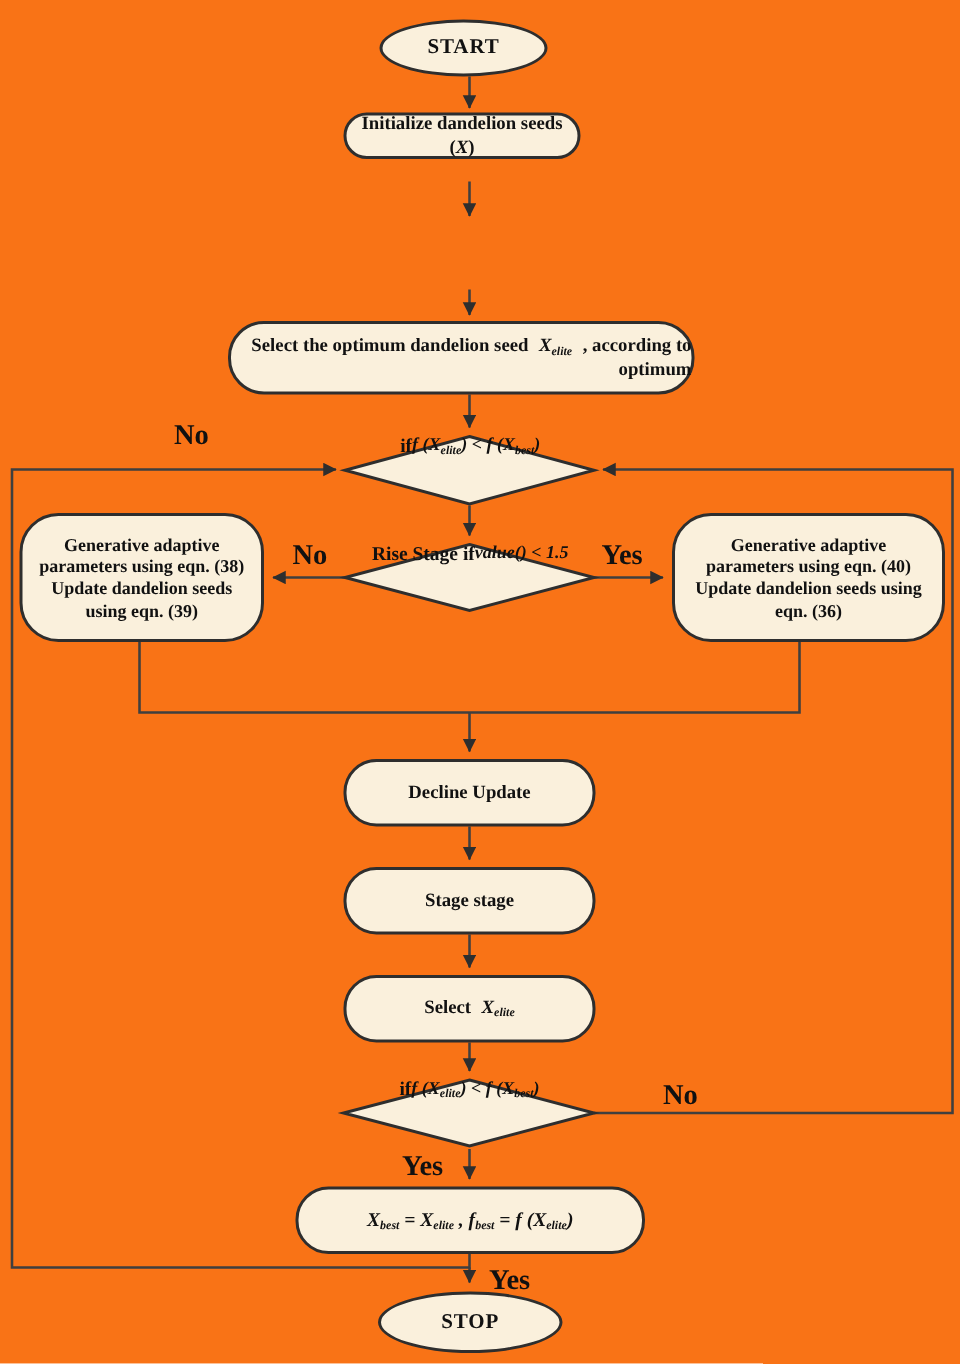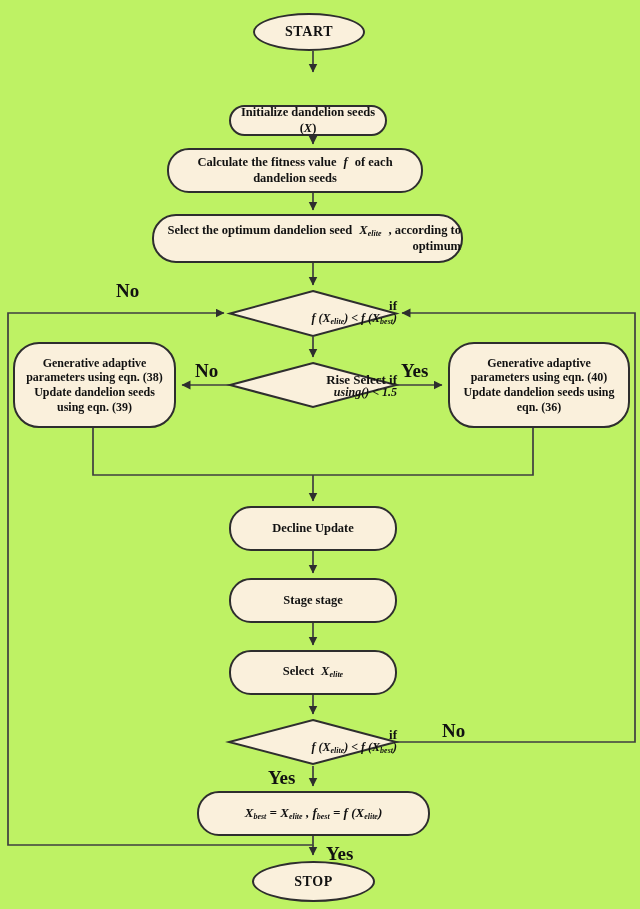--- a/index.html
+++ b/index.html
@@ -1,31 +1,31 @@
 <!DOCTYPE html>
 <html style="--fill: #FAF0DC; --border: #2E2E2E; --text: #111111;"><head>
 <meta charset="utf-8">
 <style>
   html,body{margin:0;padding:0;background:#ffffff;}
   .canvas{
-    position:relative;width:640px;height:909px;background:#bef264;
+    position:relative;width:640px;height:909px;background:#f97316;
     font-family:"Liberation Serif","DejaVu Serif",serif;
     color:var(--text,#111111);overflow:hidden;
   }
   svg.wires{position:absolute;left:0;top:0;width:640px;height:909px;}
   .node{
     position:absolute;box-sizing:border-box;
     background:var(--fill,#FAF0DC);border:2px solid var(--border,#2E2E2E);
     display:flex;flex-direction:column;align-items:center;justify-content:center;
     text-align:center;font-weight:700;font-size:12.5px;line-height:1.22;
     white-space:nowrap;
   }
   .ellipse{border-radius:50%;font-size:14px;letter-spacing:.6px;}
   .dtext{
-    position:absolute;display:flex;flex-direction:column;align-items:flex-end;justify-content:center;
+    position:absolute;display:flex;flex-direction:row;align-items:flex-start;justify-content:center;
     text-align:center;font-weight:700;font-size:13px;line-height:1.0;white-space:nowrap;
   }
   .formula{font-style:italic;font-size:12px;font-weight:700;}
   .m{font-style:italic;}
   sub{font-size:8px;font-style:italic;vertical-align:-0.3em;letter-spacing:0;}
   .lbl{position:absolute;font-weight:700;font-size:19px;white-space:nowrap;}
   .gap-l{margin-left:7px;}
   .gap-r{margin-right:7px;}
 </style>
 </head>
@@ -61,50 +61,44 @@
       <polygon points="313,291 396,313.5 313,336 230,313.5"></polygon>
       <polygon points="313,363 396,385 313,407 230,385"></polygon>
       <polygon points="313,720 396,742 313,764 229,742"></polygon>
     </g>
   </svg>
 
   <div class="node ellipse" style="left:253px;top:13px;width:112px;height:38px;">
     <span>START</span>
   </div>
 
-  <div class="node" style="left:229px;top:75px;width:158px;height:31px;border-radius:23px;margin-top:30px;">
+  <div class="node" style="left:229px;top:75px;width:158px;height:31px;border-radius:23px;">
     <div><span>Initialize dandelion seeds</span></div>
     <div><span>(</span><span class="m">X</span><span>)</span></div>
   </div>
 
-  <div class="node" style="left:167px;top:148px;width:256px;height:45px;border-radius:22px;">
-    <div>
-      <span>Calculate the fitness value</span><span class="m gap-l gap-r">f</span><span>of each</span>
-    </div>
-    <div><span>dandelion seeds</span></div>
-  </div>
 
   <div class="node" style="left:152px;top:214px;width:311px;height:49px;border-radius:24px;align-items:flex-end;">
     <div>
       <span>Select the optimum dandelion seed</span><span class="m gap-l">X</span><sub>elite</sub><span class="gap-l">, according to</span>
     </div>
     <div><span>optimum</span></div>
   </div>
 
   <div class="dtext" style="left:230px;top:290px;width:167px;height:46px;">
     <div>if</div>
     <div class="formula">
       <span>f (X</span><sub>elite</sub><span>) &lt; f (X</span><sub>best</sub><span>)</span>
     </div>
   </div>
 
   <div class="dtext" style="left:230px;top:362px;width:167px;height:46px;">
-    <div>Rise Select if</div>
+    <div>Rise Stage if</div>
     <div class="formula">
-      <span class="m">using</span><span>() &lt; 1.5</span>
+      <span class="m">value</span><span>() &lt; 1.5</span>
     </div>
   </div>
 
   <div class="node" style="left:13px;top:342px;width:163px;height:86px;border-radius:26px;font-size:12px;">
     <div>Generative adaptive</div>
     <div>parameters using eqn. (38)</div>
     <div>Update dandelion seeds</div>
     <div>using eqn. (39)</div>
   </div>
 

